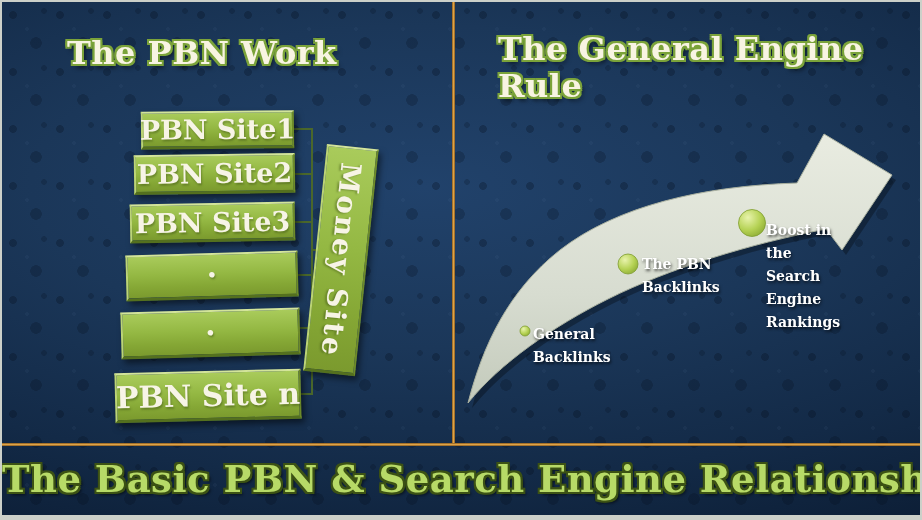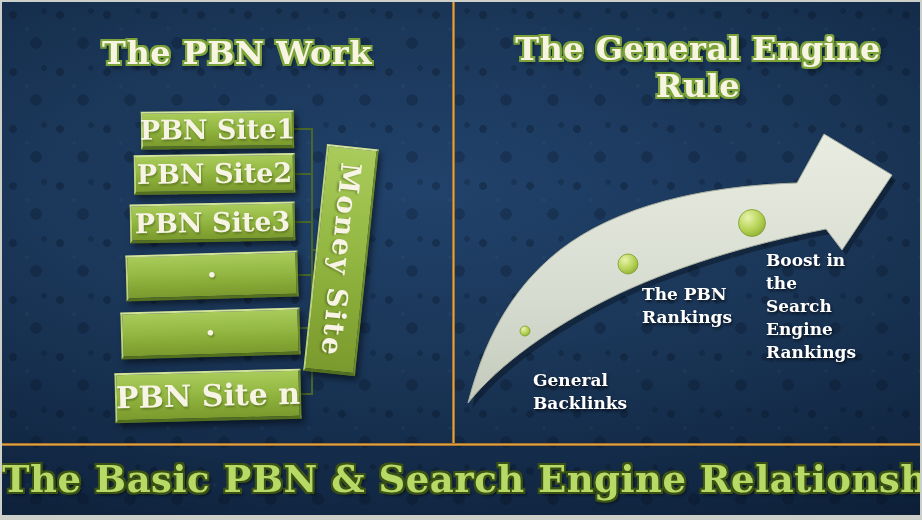--- a/index.html
+++ b/index.html
@@ -19,21 +19,21 @@
     background-image:
       radial-gradient(circle 4px at 11px 13px, rgba(5,13,26,.50) 92%, transparent 100%),
       radial-gradient(circle 6px at 34px 41px, rgba(5,13,26,.42) 92%, transparent 100%),
       radial-gradient(circle 2px at 25px 27px, rgba(130,160,200,.10) 90%, transparent 100%),
       radial-gradient(circle 3px at 42px 9px, rgba(5,13,26,.38) 92%, transparent 100%);
     background-size:47px 57px;
     opacity:.55;
   }
   .panel-title{
     position:absolute;
-    text-align:center;
+    text-align:left;
     font-weight:bold;
     font-size:32px;
     line-height:37px;
     color:#f8f4e2;
     white-space:pre-line;
     letter-spacing:.5px;
     text-shadow:
       -2px -2px 0 #7ba33a, 2px -2px 0 #7ba33a,
       -2px 2px 0 #7ba33a, 2px 2px 0 #7ba33a,
       -2px 0 0 #7ba33a, 2px 0 0 #7ba33a,
@@ -63,26 +63,25 @@
     transform-origin:top left;
   }
   .money .lbl{
     writing-mode:vertical-rl;
     letter-spacing:2px;
   }
   .connector{position:absolute;background:#4a672b;}
   .milestone-label{
     position:absolute;
     color:#ffffff;
-    font-size:17px;
+    font-size:14px;
     line-height:23px;
     font-weight:600;
     white-space:pre-line;
     text-shadow:1px 2px 3px rgba(0,0,0,.65);
-    margin-top:30px;
   }
   .v-divider{
     position:absolute;left:450px;top:0;width:3px;height:443px;
     background:linear-gradient(90deg,#8a5a1c,#dda348,#8a5a1c);
   }
   .h-divider{
     position:absolute;left:0;top:441px;width:922px;height:3px;
     background:linear-gradient(180deg,#8a5a1c,#dda348,#8a5a1c);
   }
   .footer-caption{
@@ -162,24 +161,24 @@
           <stop offset="1" stop-color="#85a42e"></stop>
         </radialGradient>
       </defs>
       <path transform="translate(4,5)" fill="rgba(0,0,0,0.30)" d="M 466,401 C 481,343 506,289 558,248 C 615,204 700,184 795,181 L 822,132 L 890,173 L 840,248 L 824,227 C 748,242 668,266 606,297 C 552,324 498,361 466,401 Z"></path>
       <path fill="url(#arrowGrad)" stroke="#a9b09f" stroke-width="1" d="M 466,401 C 481,343 506,289 558,248 C 615,204 700,184 795,181 L 822,132 L 890,173 L 840,248 L 824,227 C 748,242 668,266 606,297 C 552,324 498,361 466,401 Z"></path>
       <circle cx="523" cy="329" r="5" fill="url(#ballGrad)" stroke="#7e9c2e" stroke-width="0.8"></circle>
       <circle cx="626" cy="262" r="10" fill="url(#ballGrad)" stroke="#7e9c2e" stroke-width="0.8"></circle>
       <circle cx="750" cy="221" r="13.5" fill="url(#ballGrad)" stroke="#7e9c2e" stroke-width="0.8"></circle>
     </svg>
 
-    <div class="milestone-label" style="left:531px;top:337px;">General
+    <div class="milestone-label" style="left:531px;top:321px;">General
 Backlinks</div>
     <div class="milestone-label" style="left:640px;top:251px;">The PBN
-Rankings</div>
+Backlinks</div>
     <div class="milestone-label" style="left:764px;top:217px;">Boost in
 the
 Search
 Engine
 Rankings</div>
   </div>
 
   <div class="v-divider"></div>
   <div class="h-divider"></div>
 

